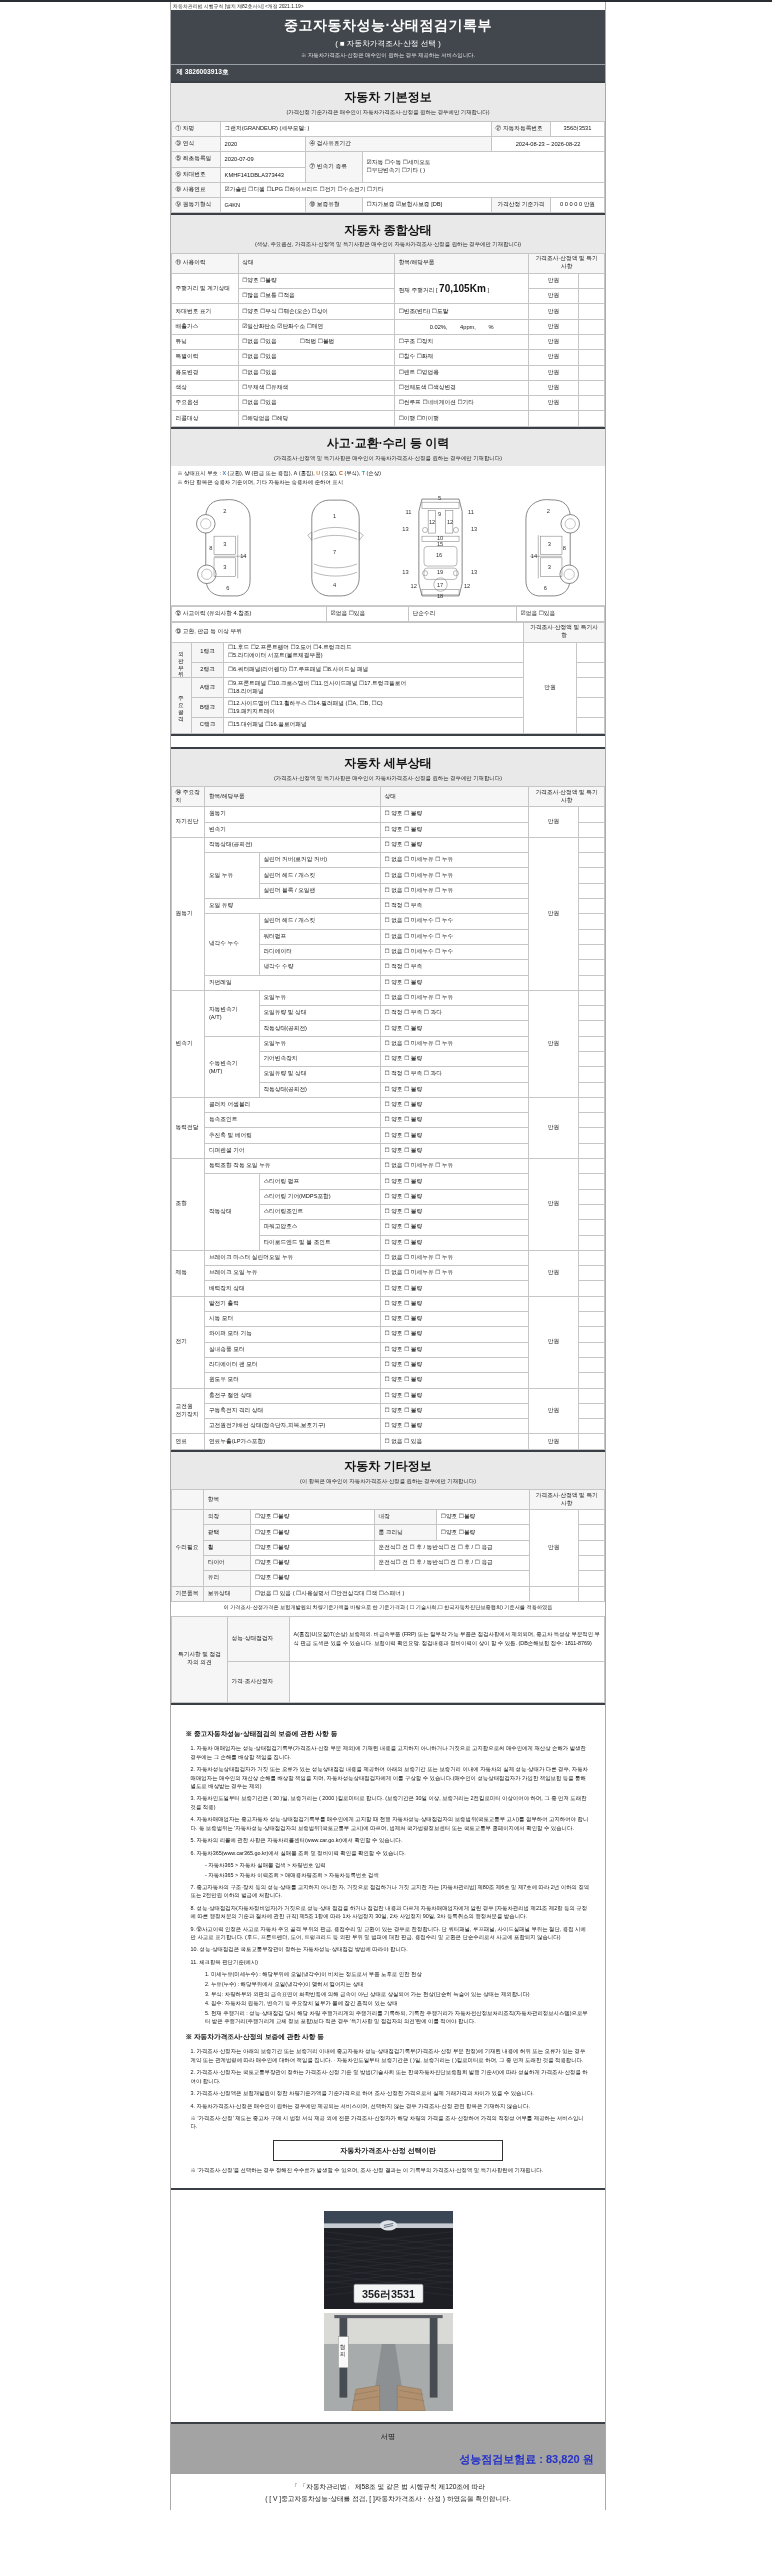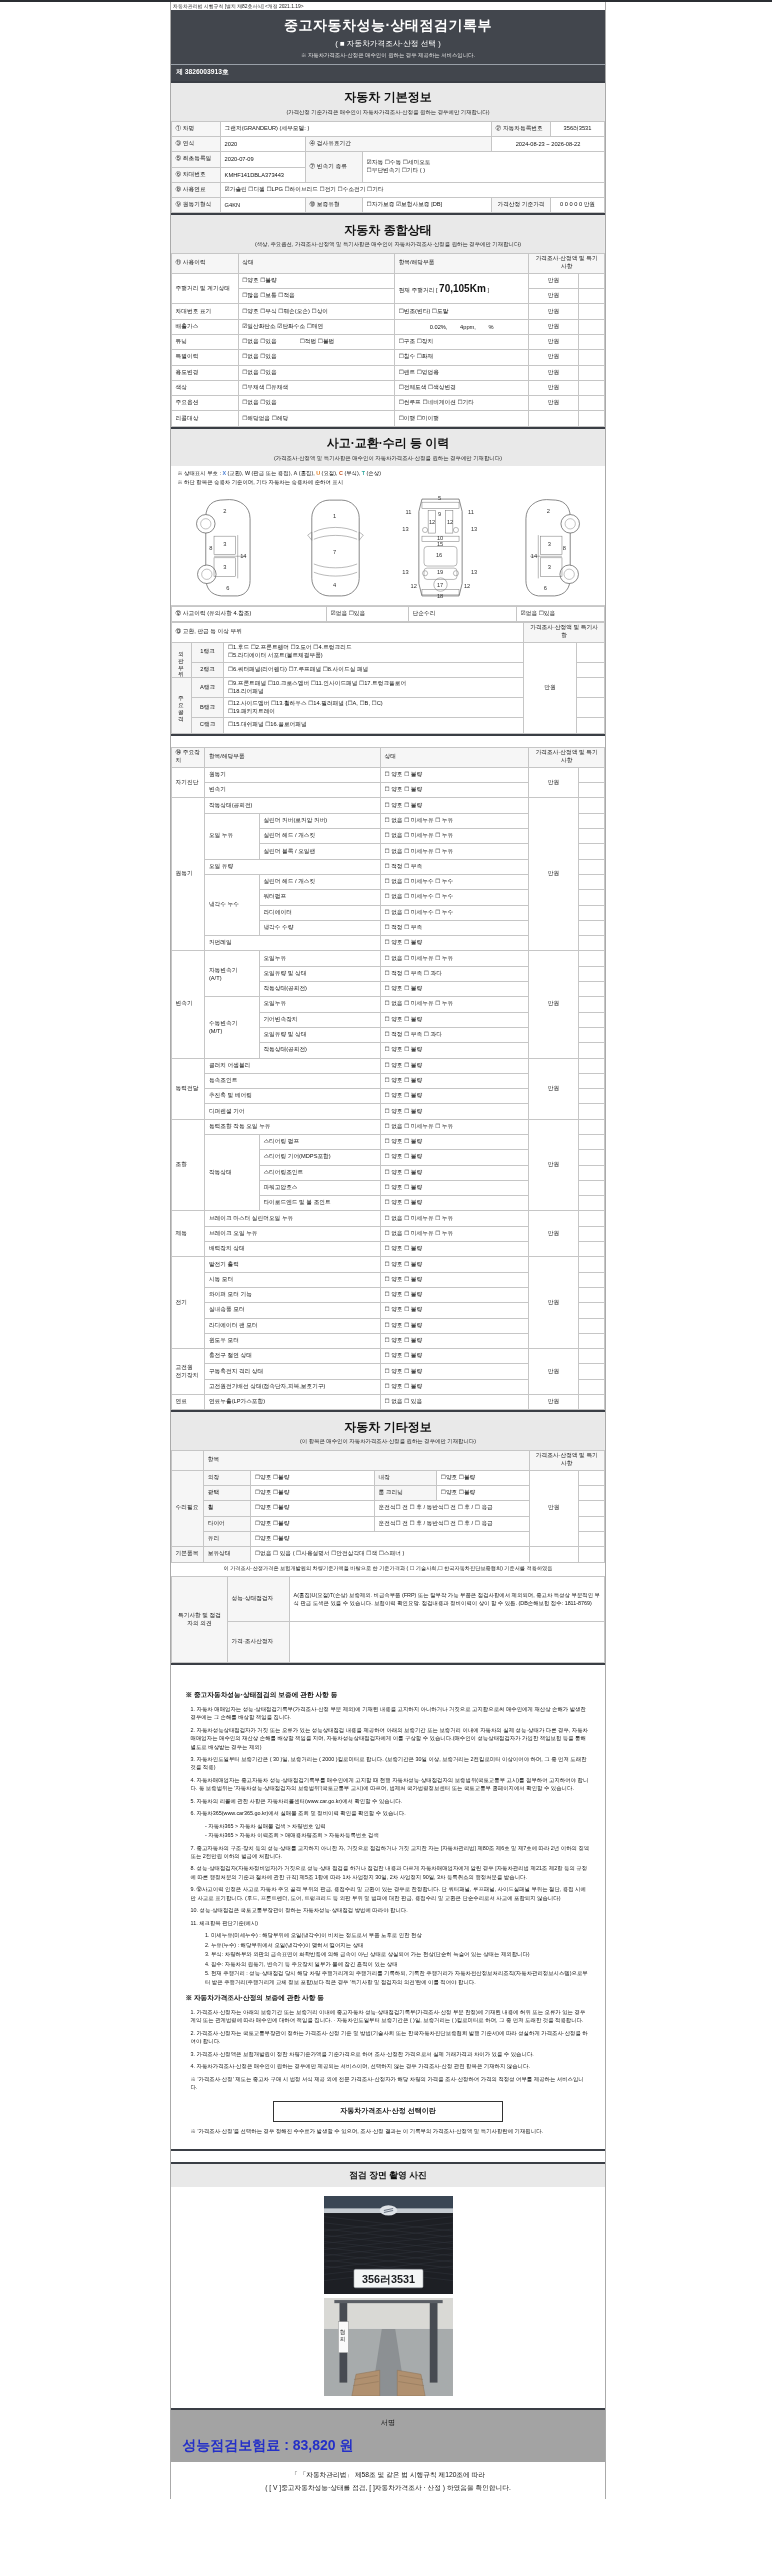--- a/index.html
+++ b/index.html
@@ -38,21 +38,21 @@
   .basis{font-size:5.2px;text-align:center;padding:2.6px 0 4.1px;background:#fff}
   .notice-body{padding:6.2px 14.4px 9.3px;background:#fff}
   .nh{font-size:6.7px;font-weight:bold;margin:8.2px 0 5.2px}
   .ni{font-size:5.4px;line-height:1.55;margin:4.1px 0 4.1px 5.2px}
   .ns{font-size:5.4px;line-height:1.5;margin:1.5px 0 1.5px 19.6px}
   .selbox{border:1px solid #333;width:222px;margin:9.3px auto 5.2px;padding:4.6px 3.1px;text-align:center;font-weight:bold;font-size:7px}
   .photos{background:#fff;text-align:center;padding:5.2px 0 7.2px}
   .photo{position:relative;width:129px;margin:4.1px auto}
   .signband{background:#a3a3a3;border-top:2.1px solid #3a3e45;padding:8.2px 11.3px 7.2px}
   .signband .s{font-size:7.2px;text-align:center}
-  .signband .fee{font-size:14px;font-weight:bold;color:#2430c8;margin-top:9.3px}
+  .signband .fee{font-size:11px;font-weight:bold;color:#2430c8;text-align:right;margin-top:9.3px}
   .footer{font-size:6.7px;text-align:center;line-height:1.8;padding:7.2px 0 5.2px;background:#fff}
 </style>
 </head>
 <body>
 
 <div class="topbar"></div>
 
 <div class="doc">
 
   <div class="regline">자동차관리법 시행규칙 [별지 제82호서식] &lt;개정 2021.1.19&gt;</div>
@@ -374,20 +374,24 @@
     <tr>
       <td class="c lb">C랭크</td>
       <td>☐15.대쉬패널  ☐16.플로어패널</td>
       <td></td>
     </tr>
   </tbody>
     </table>
 
   <div class="gap"></div>
 
+  <div class="sh">
+    <div class="t">자동차 세부상태</div>
+    <div class="n">(가격조사·산정액 및 특기사항은 매수인이 자동차가격조사·산정을 원하는 경우에만 기재합니다)</div>
+  </div>
   <table>
     <colgroup>
         <col style="width:33px">
         <col style="width:54px">
         <col style="width:120px">
         <col style="width:147px">
         <col class="pw">
         <col class="xw">
       </colgroup>
     <tbody>
@@ -756,23 +760,20 @@
     <div class="ni">2.  가격조사·산정자는 국토교통부장관이 정하는 가격조사·산정 기준 및 방법(기술사회 또는 한국자동차진단보증협회 발행 기준서)에 따라 성실하게 가격조사·산정을 하여야 합니다.</div>
     <div class="ni">3.  가격조사·산정액은 보험개발원이 정한 차량기준가액을 기준가격으로 하여 조사·산정한 가격으로서 실제 거래가격과 차이가 있을 수 있습니다.</div>
     <div class="ni">4.  자동차가격조사·산정은 매수인이 원하는 경우에만 제공되는 서비스이며, 선택하지 않는 경우 가격조사·산정 관련 항목은 기재하지 않습니다.</div>
     <div class="ni">※ '가격조사·산정' 제도는 중고차 구매 시 법정 서식 제공 외에 전문 가격조사·산정자가 해당 차량의 가격을 조사·산정하여 가격의 적정성 여부를 제공하는 서비스입니다.</div>
     <div class="selbox">자동차가격조사·산정 선택이란</div>
     <div class="ni">※ '가격조사·산정'을 선택하는 경우 정해진 수수료가 발생할 수 있으며, 조사·산정 결과는 이 기록부의 가격조사·산정액 및 특기사항란에 기재됩니다.</div>
   </div>
 
   <div class="gap"></div>
 
-  <div class="sh">
-    <div class="t" style="font-size:8.8px">점검 장면 촬영 사진</div>
-  </div>
   <div class="photos">
     <div class="photo" style="height:98px">
       <svg width="129" height="98" viewBox="0 0 250 190">
         <rect width="250" height="190" fill="#1d1f24"></rect>
         <rect width="250" height="26" fill="#3a4654"></rect>
         <rect y="24" width="250" height="9" fill="#c6ccd2"></rect>
         <ellipse cx="125" cy="28" rx="17" ry="10" fill="#dde2e7"></ellipse>
         <path d="M116,28 L134,24 M116,32 L134,28" stroke="#6b7582" stroke-width="2"></path>
         <g stroke="#31343c" stroke-width="1">
           <path d="M0,40 L250,68 M0,52 L250,80 M0,64 L250,92 M0,76 L250,104 M0,88 L250,116 M0,100 L250,128 M0,112 L250,140 M0,124 L250,152 M0,136 L250,164"></path>

